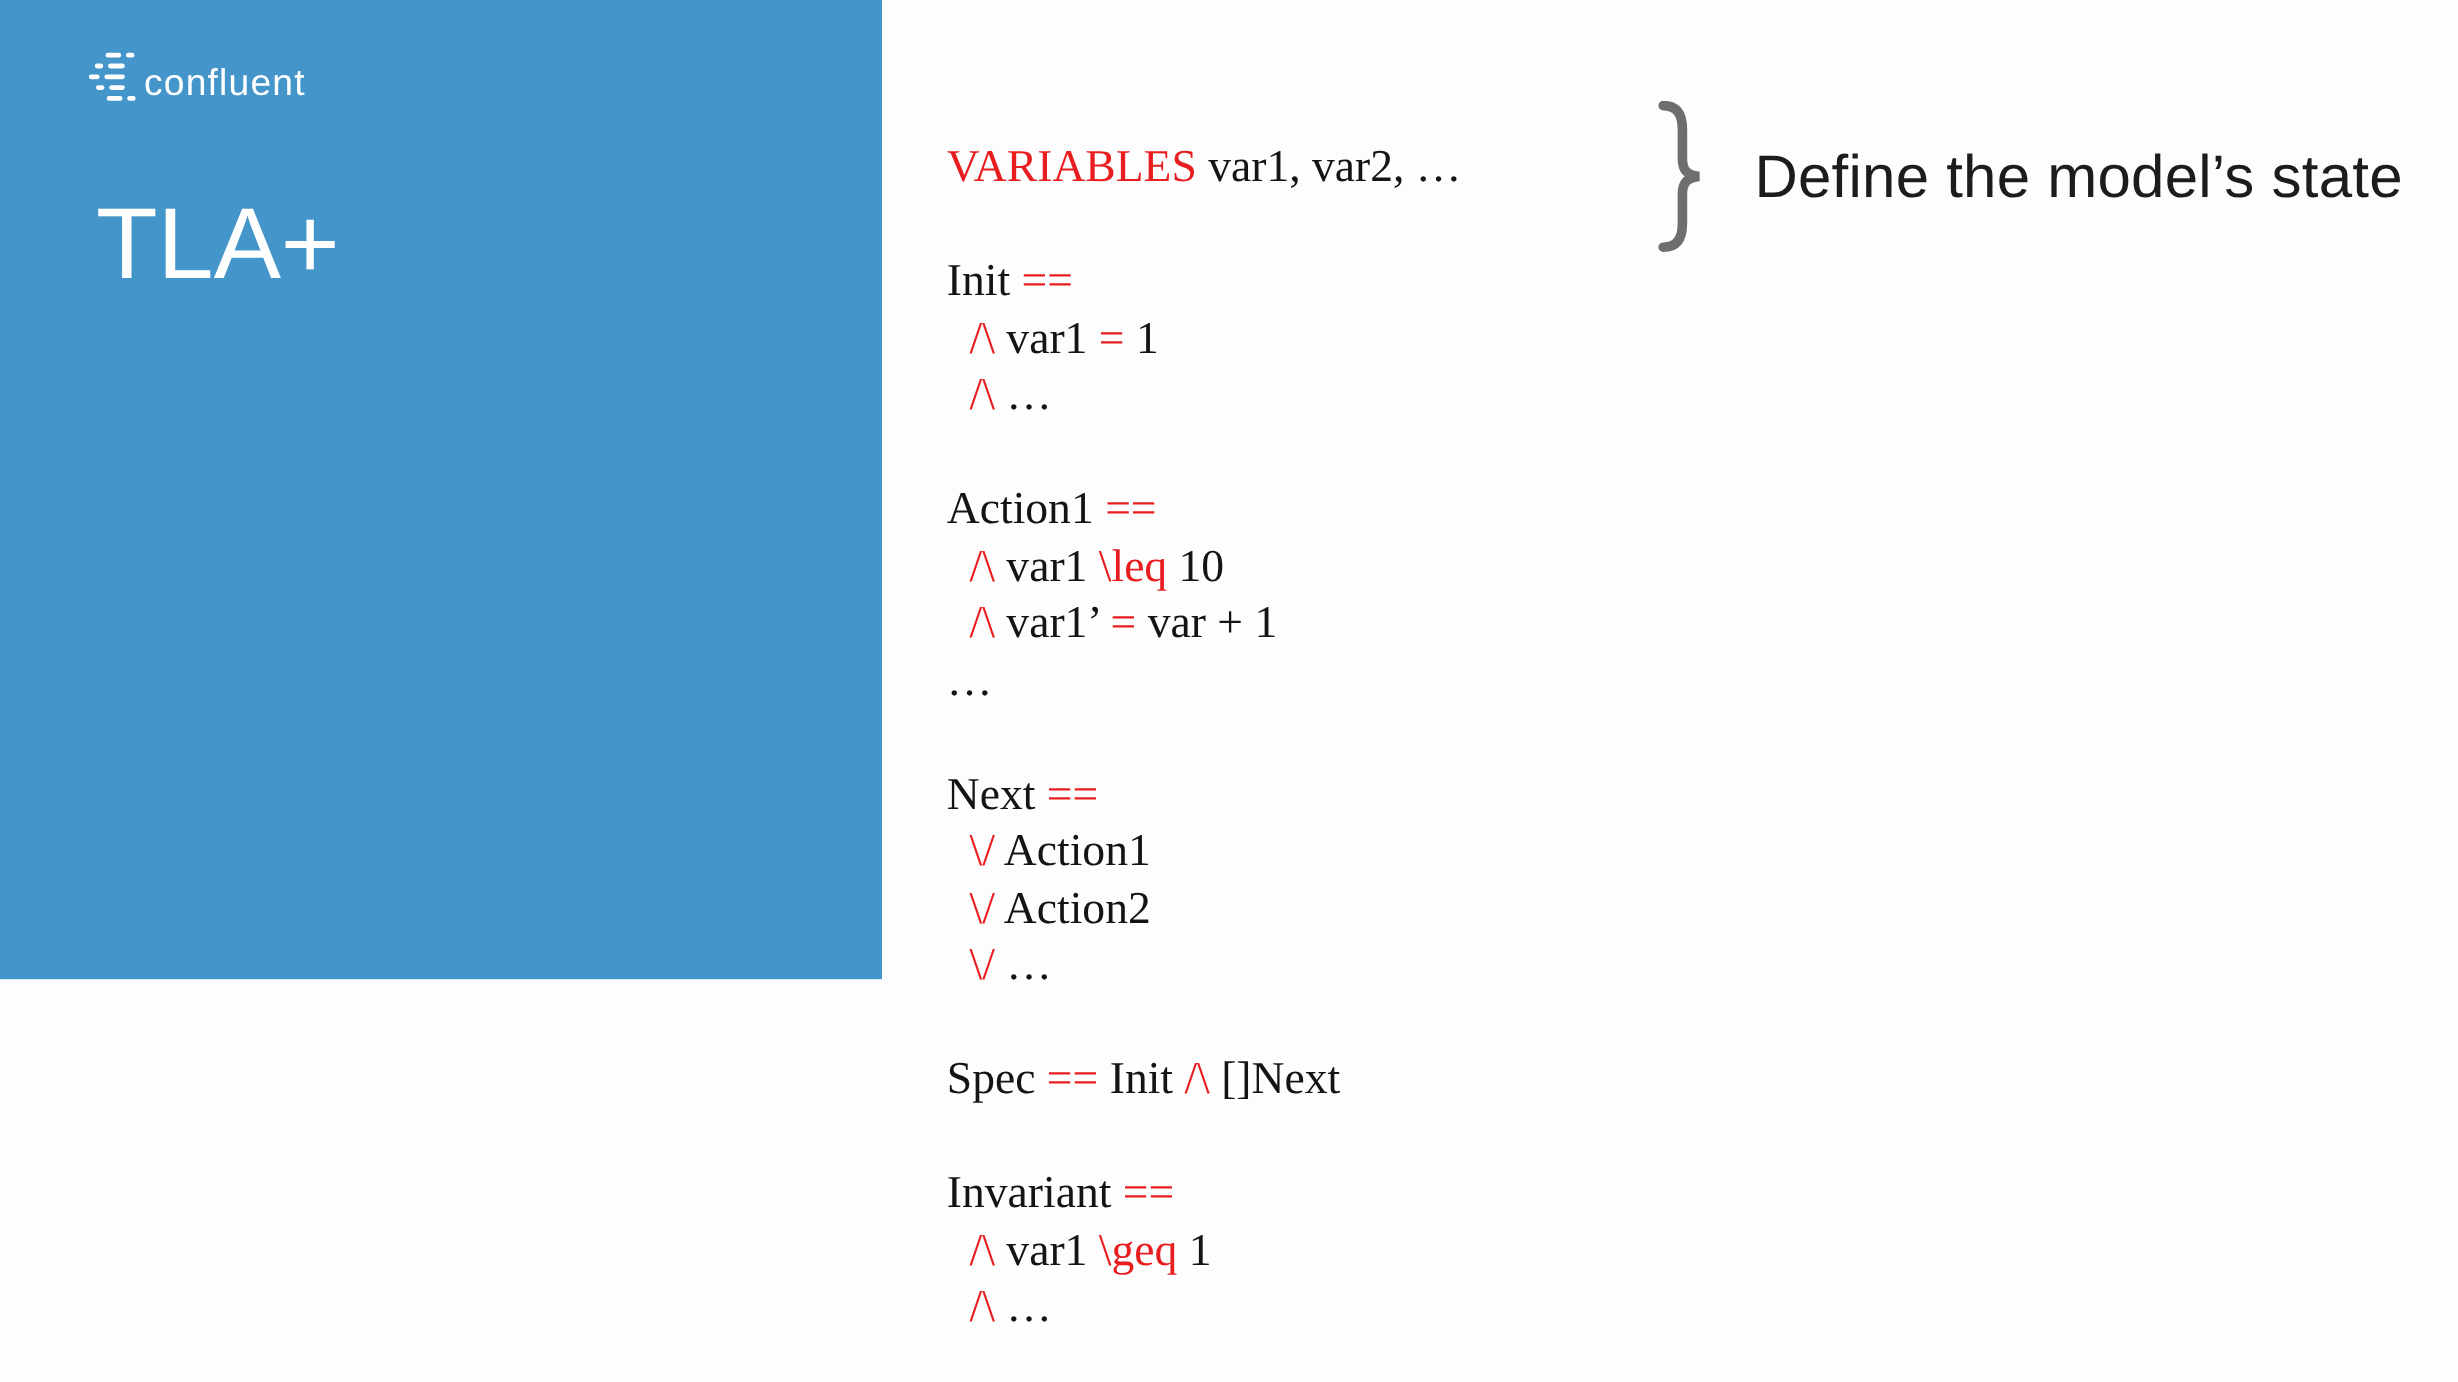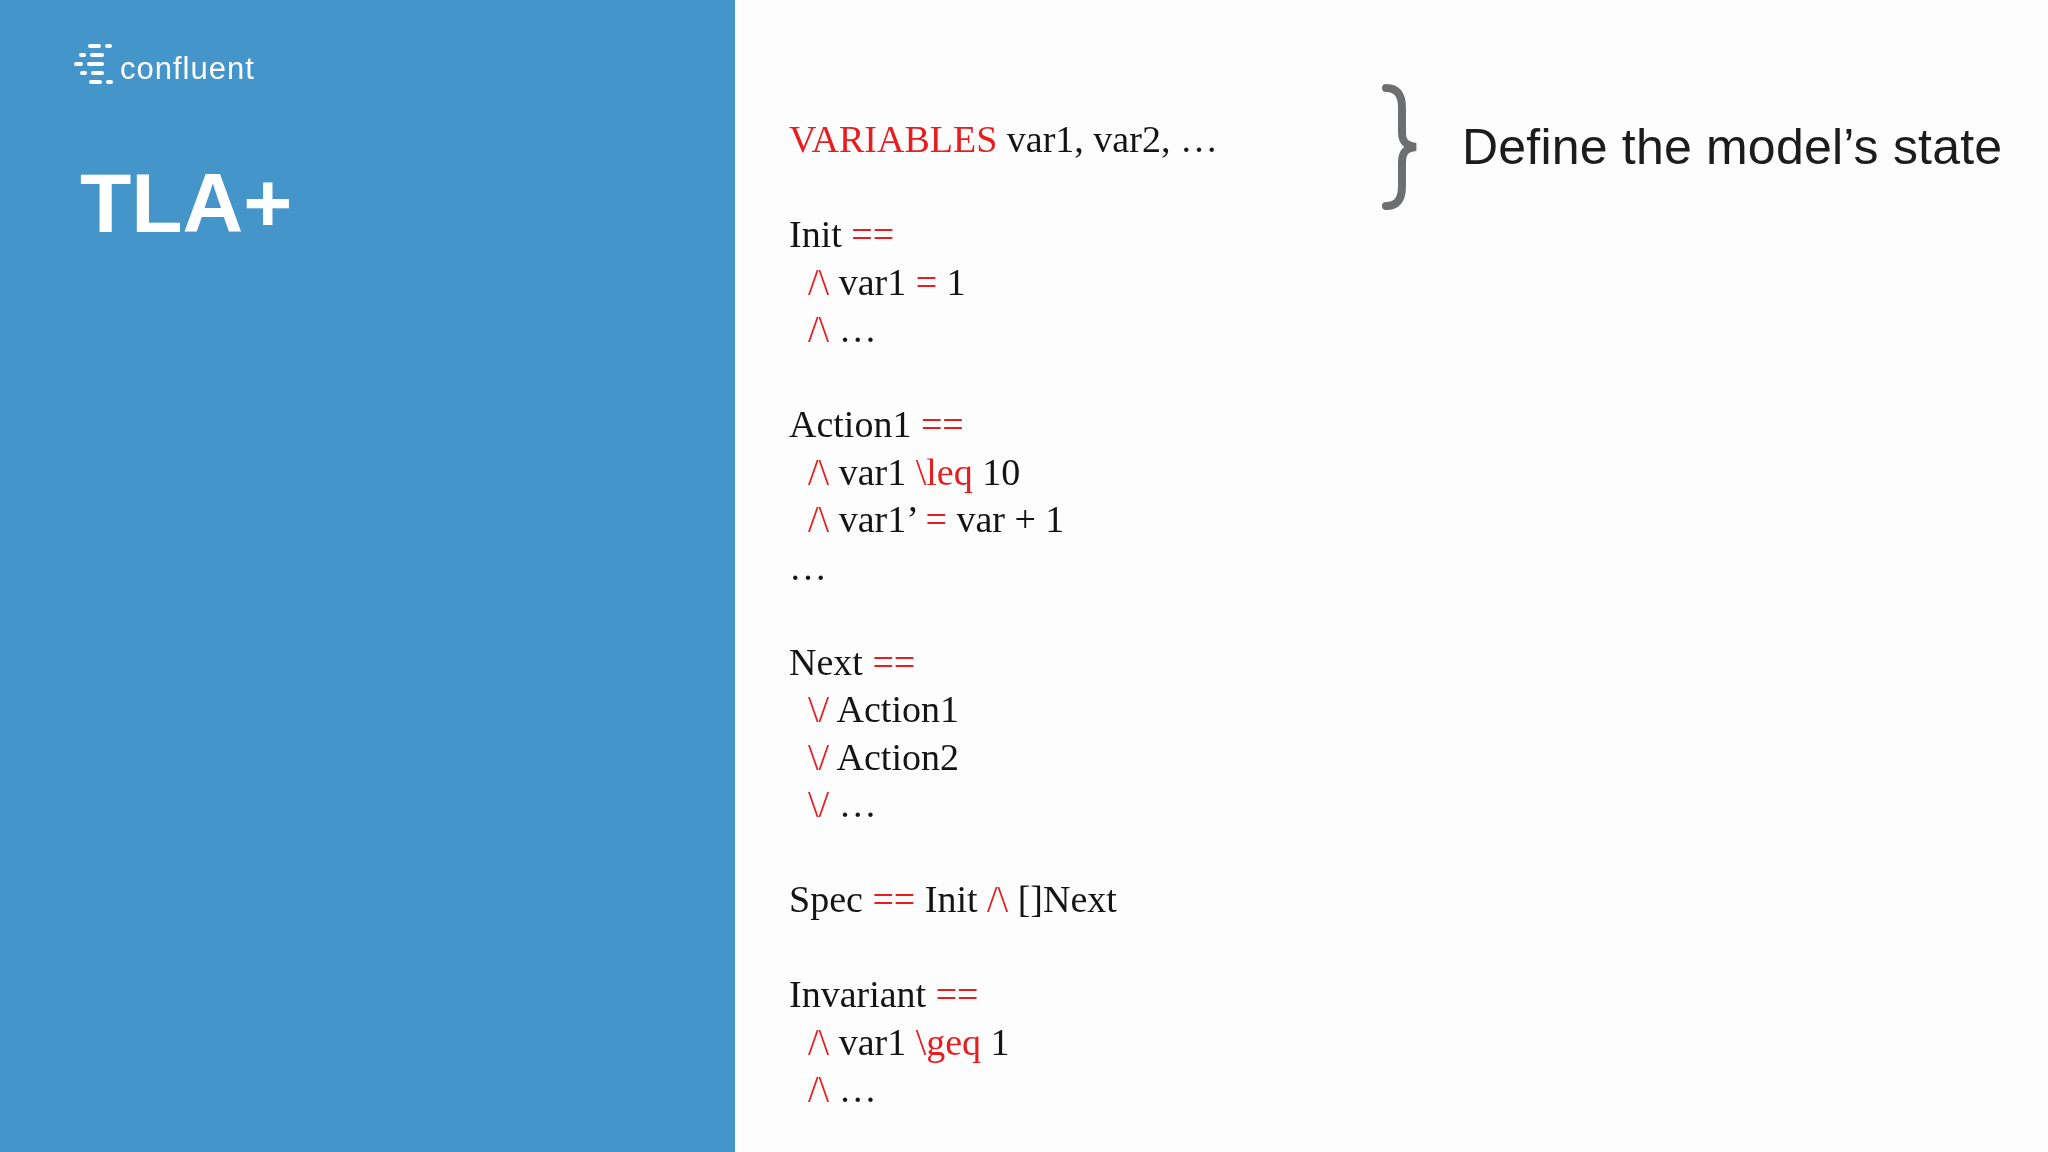--- a/index.html
+++ b/index.html
@@ -7,21 +7,21 @@
   body {
     font-family: "Liberation Sans", sans-serif;
     background: var(--bg, #fdfdfd);
     position: relative;
   }
 
   
   .left-panel {
     position: absolute;
     left: 0; top: 0;
-    width: 735px; height: 1152px;
+    width: 735px; height: 816px;
     background: var(--blue, #4495c9);
   }
   .logo {
     position: absolute;
     left: 74px; top: 42px;
     display: flex;
     align-items: center;
   }
   .logo-icon { width: 44px; height: 50px; margin-right: 2px; }
   .logo-text {
@@ -30,21 +30,21 @@
     font-weight: 400;
     letter-spacing: 1px;
     line-height: 1;
     margin-top: 2px;
   }
   .slide-title {
     position: absolute;
     left: 80px; top: 150px;
     color: #ffffff;
     font-size: 84px;
-    font-weight: 700;
+    font-weight: 400;
     line-height: 106px;
     letter-spacing: 0px;
   }
 
   
   .code-block {
     position: absolute;
     left: 789px; top: 116px;
     font-family: Liberation Serif, serif;
     font-size: 38px;

